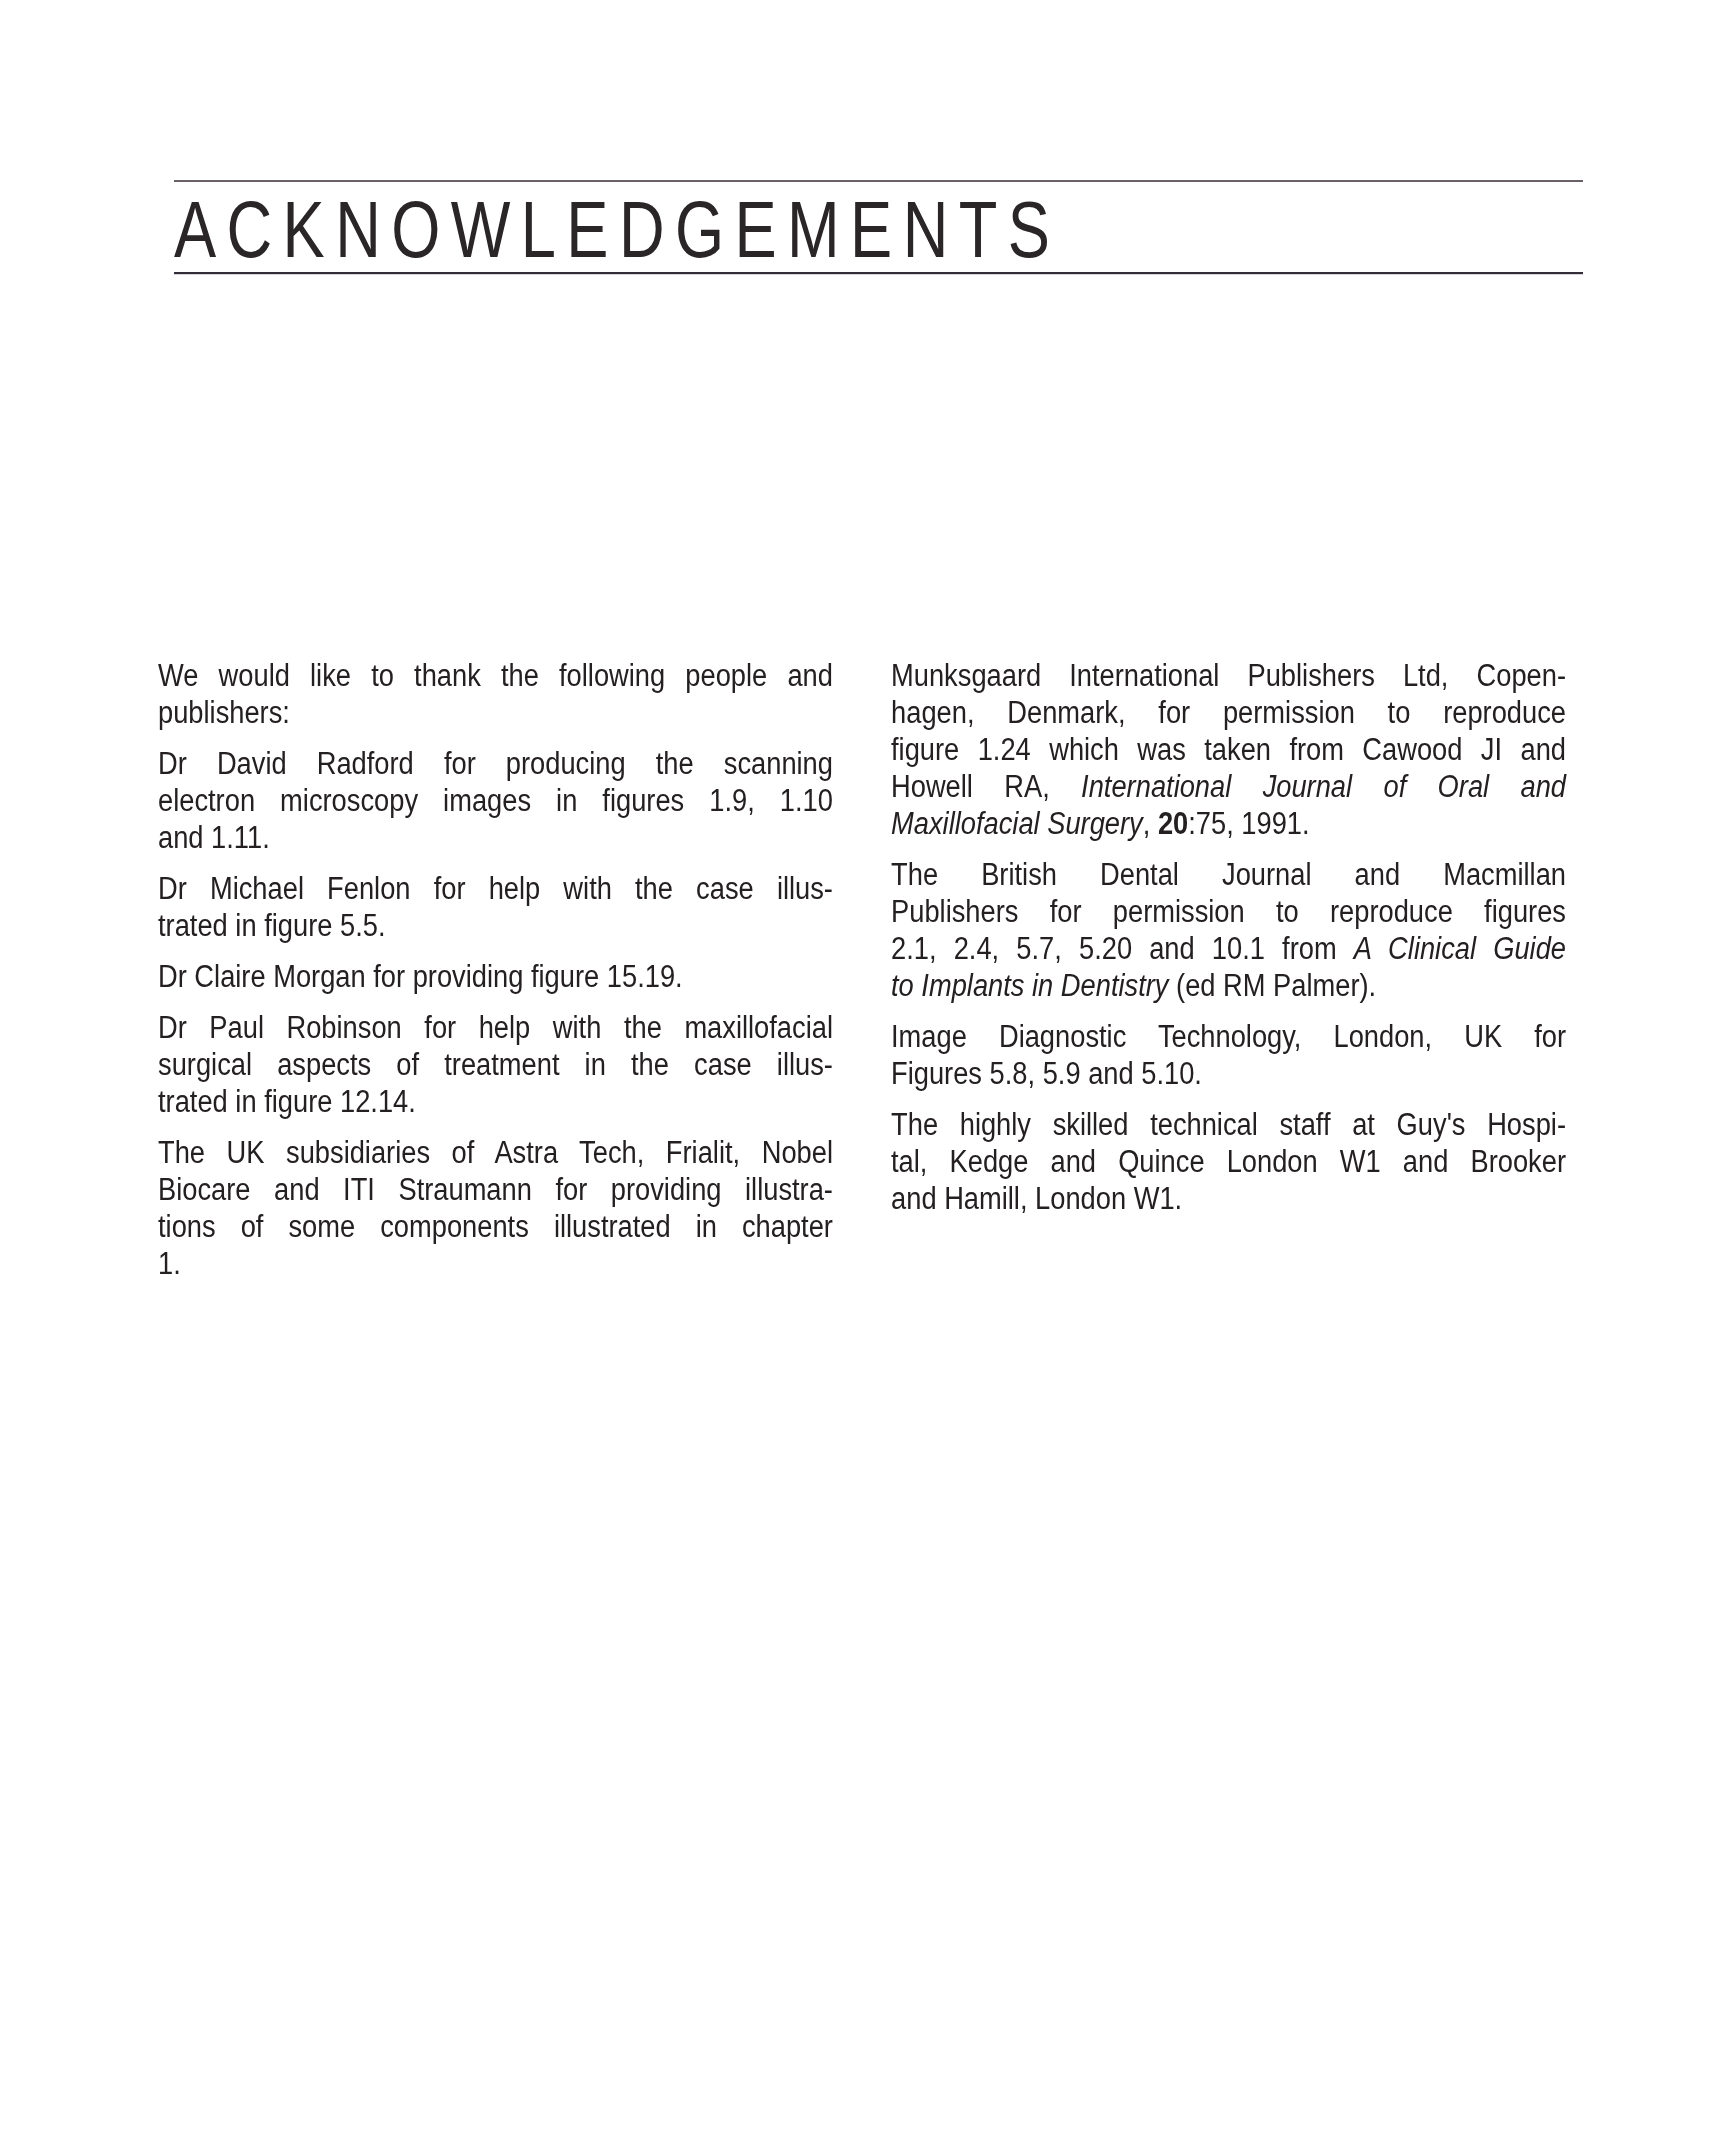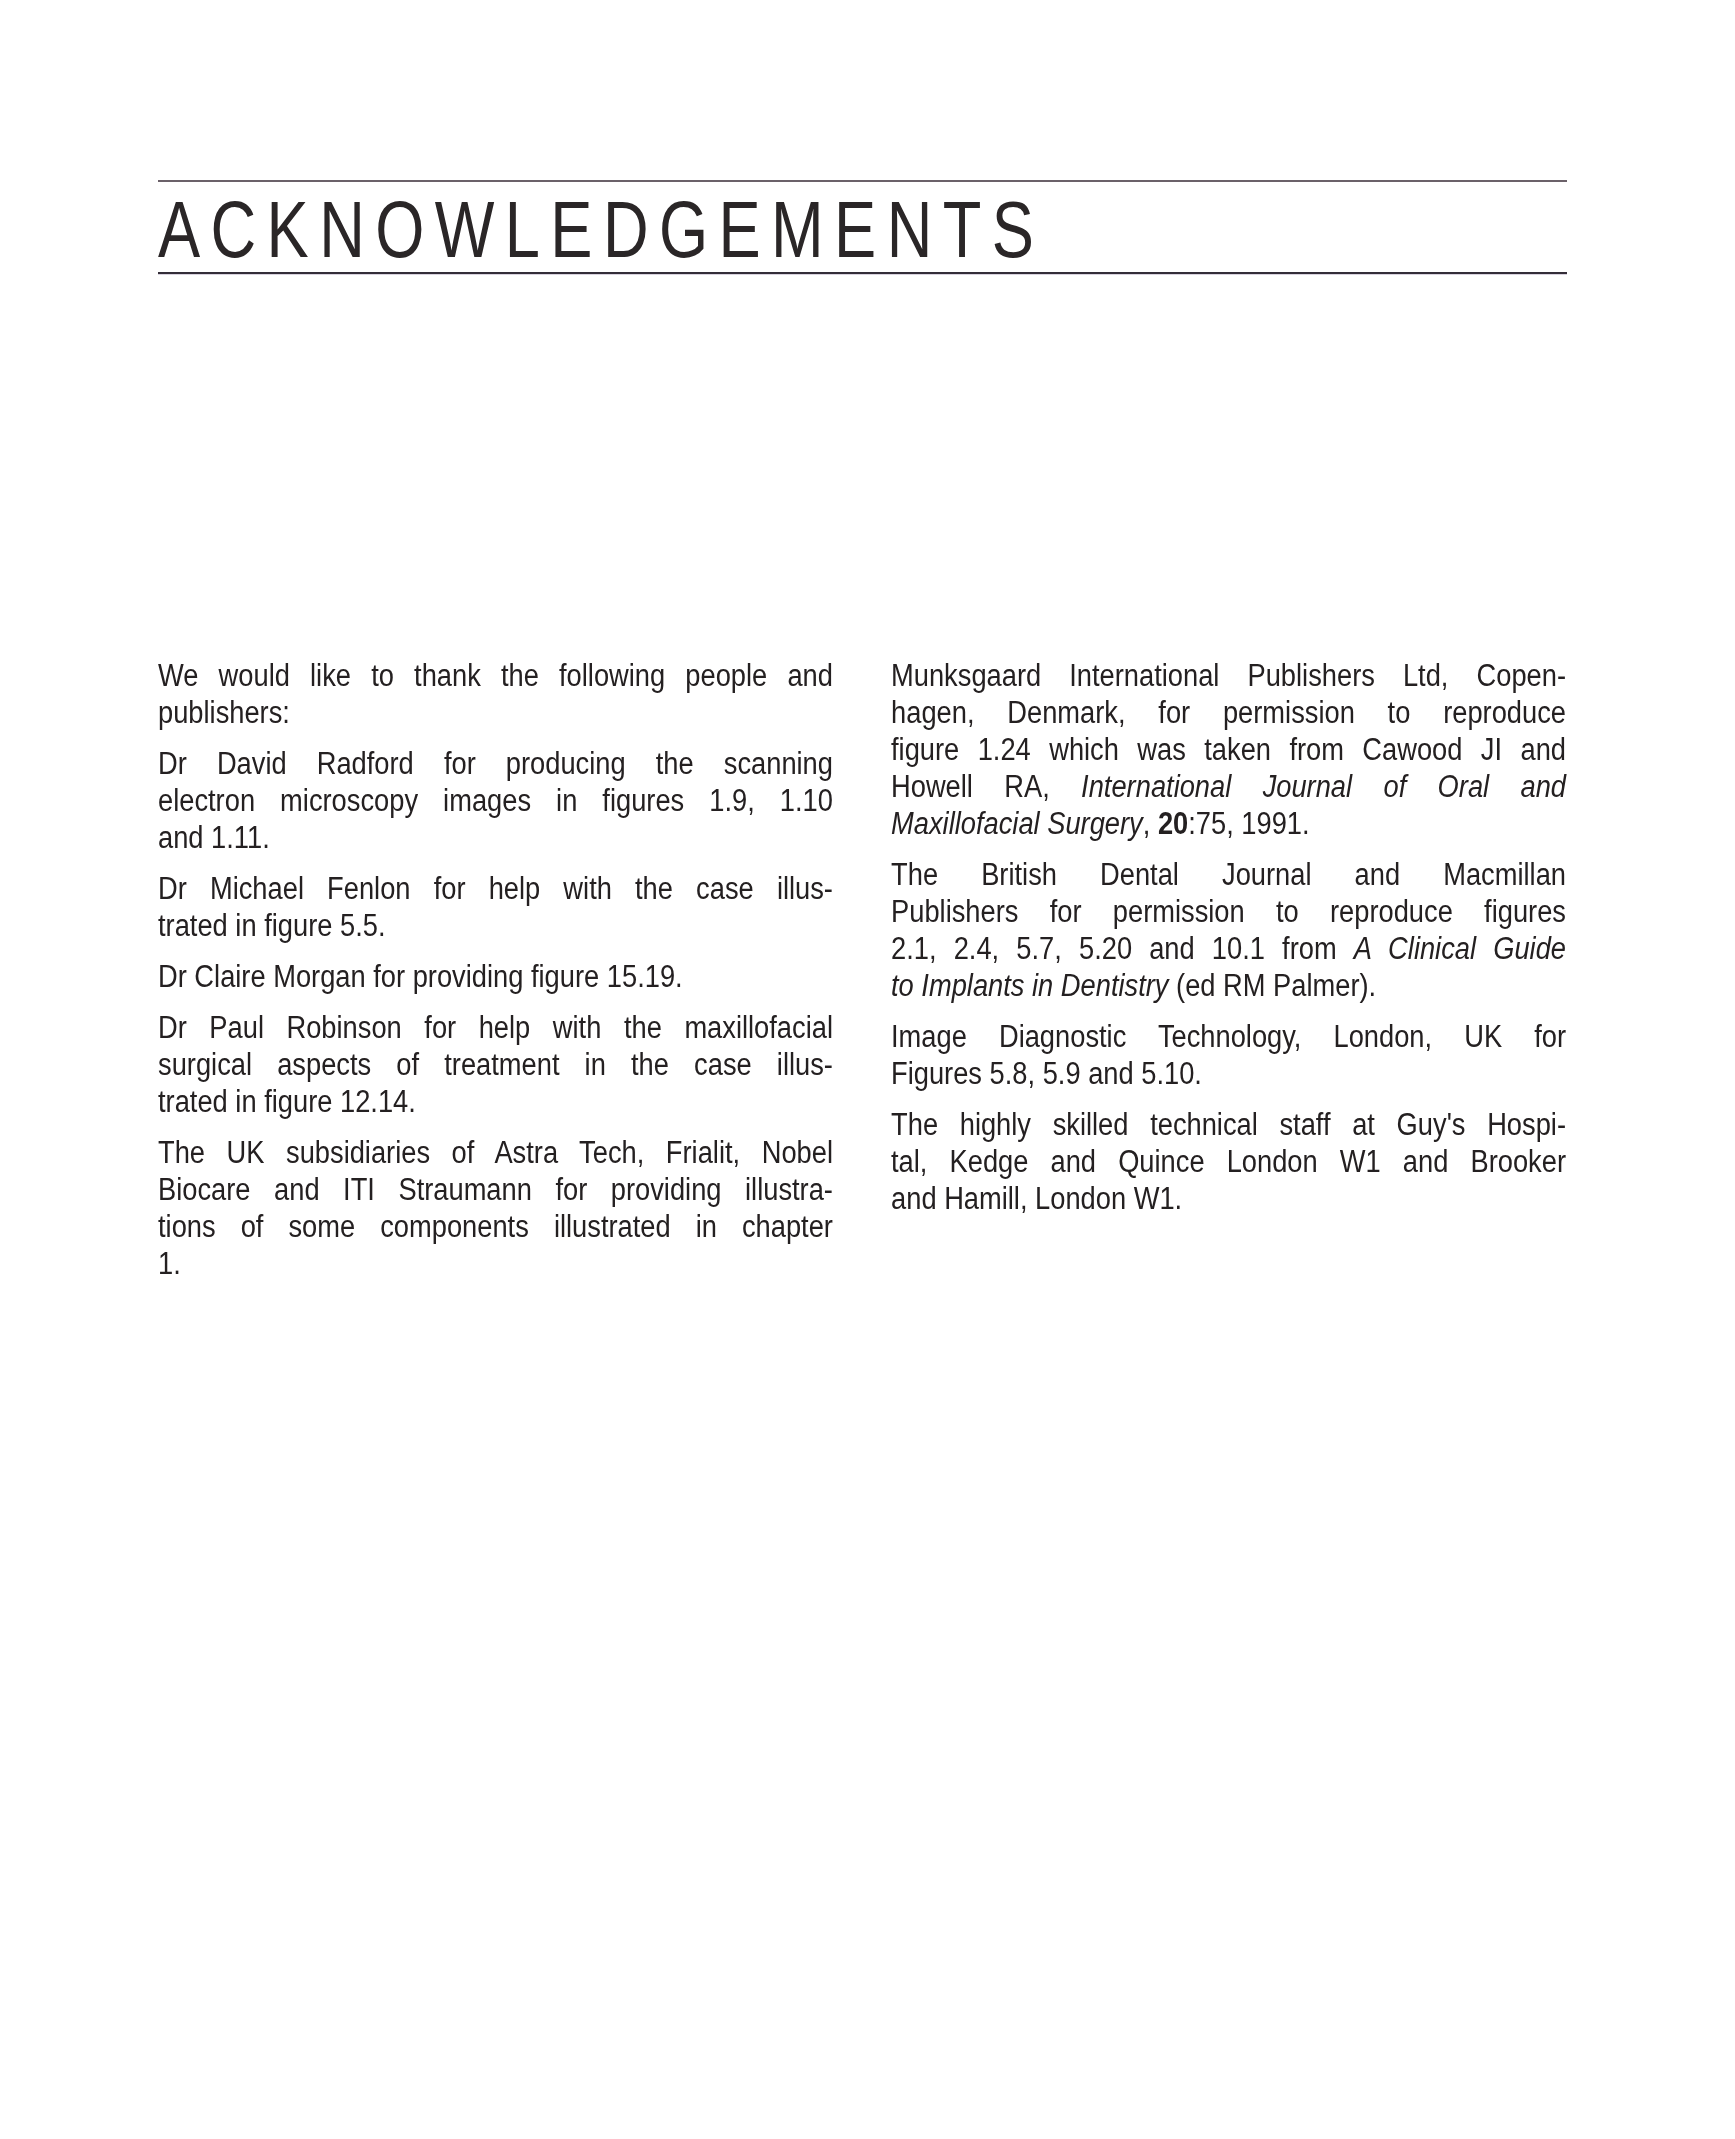--- a/index.html
+++ b/index.html
@@ -7,21 +7,21 @@
     width: 1735px; height: 2140px;
     position: relative;
     font-family: "Liberation Sans", sans-serif;
     color: #242021;
     -webkit-font-smoothing: antialiased;
   }
 
   
   .title-block {
     position: absolute;
-    left: 158px; top: 180px;
+    left: 174px; top: 180px;
     width: 1409px;
   }
   .rule-top {
     height: 2.3px;
     background: #6b6169;
   }
   h1.page-title {
     margin: 0;
     height: 85px;
     padding-top: 4.6px;

